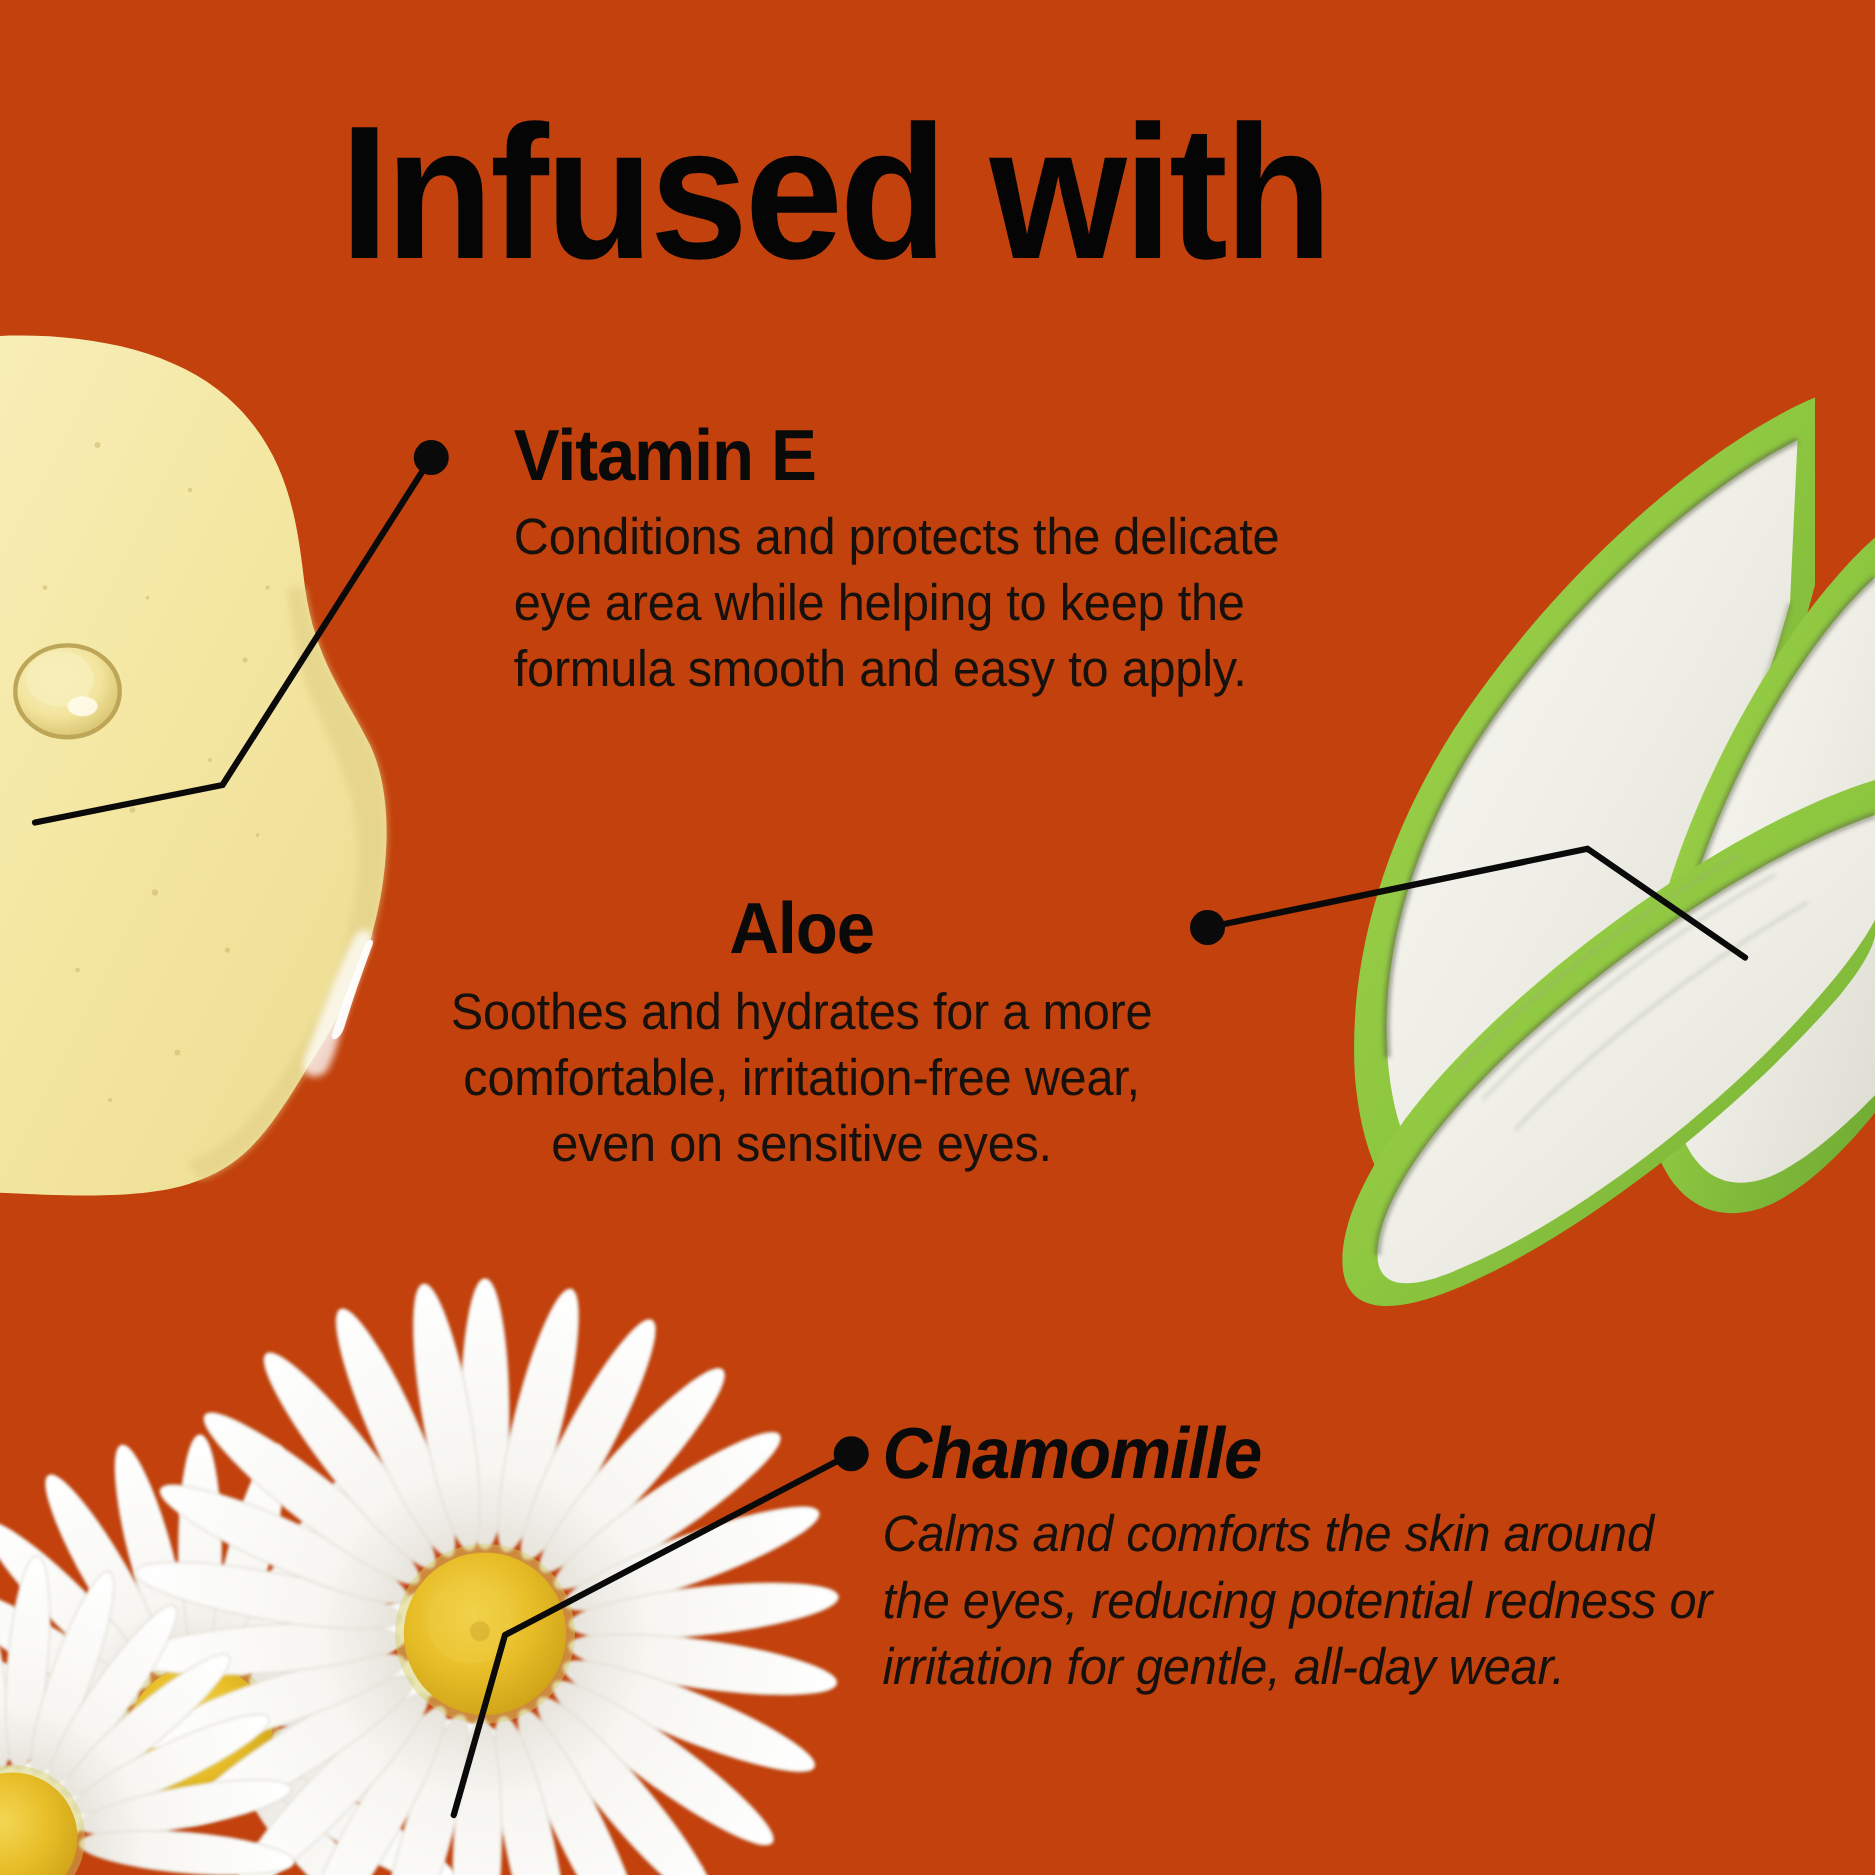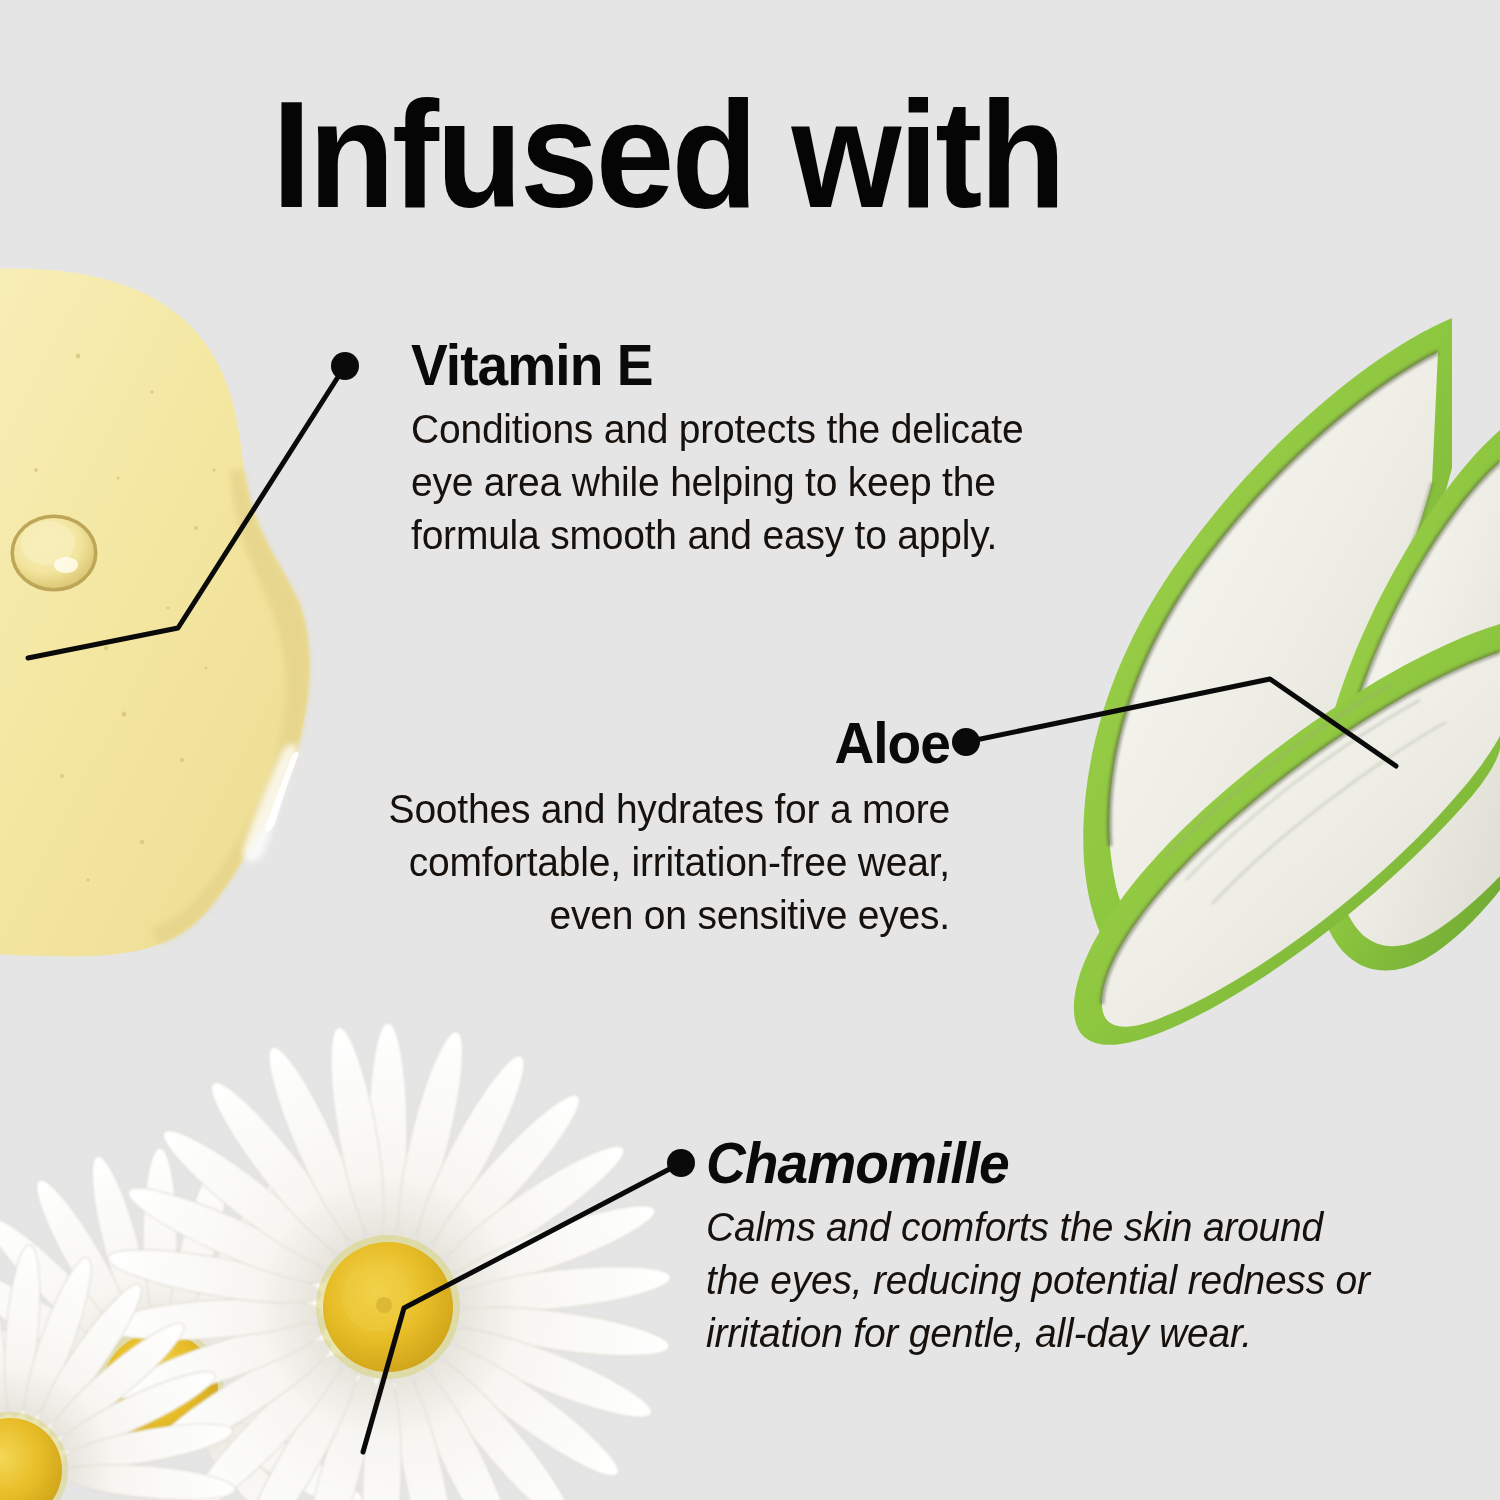--- a/index.html
+++ b/index.html
@@ -6,21 +6,21 @@
   body{
     width:1500px;height:1500px;
     background:#ccb8a4;
     font-family:"Liberation Sans", sans-serif;
     overflow:hidden;
     position:relative;
   }
   #stage{
     position:absolute;inset:0;
     width:1500px;height:1500px;
-    background:#e5e5e5;
+    background:#c2410c;
     overflow:hidden;
   }
 
   
   .title{
     position:absolute;
     left:272px;top:78px;
     font-size:152px;
     font-weight:700;
     letter-spacing:-3px;
@@ -48,21 +48,21 @@
     font-size:41px;
     line-height:53px;
     letter-spacing:-0.2px;
     transform:scaleX(0.95);
   }
 
   #blk-vite{ position:absolute; left:374px; top:334px; width:690px;margin-left:37px; }
   #blk-vite .ing-head{ margin:0 0 6px 0; }
   #blk-vite .ing-body{ transform-origin:left top; }
 
-  #blk-aloe{ position:absolute; left:300px; top:712px; width:650px; text-align:right; }
+  #blk-aloe{ position:absolute; left:300px; top:712px; width:650px; text-align:center; }
   #blk-aloe .ing-head{ transform-origin:right top; margin:0 0 8px 0; }
   #blk-aloe .ing-body{ transform-origin:right top; }
 
   #blk-cham{ position:absolute; left:706px; top:1132px; width:700px;font-style:italic; }
   #blk-cham .ing-head{ margin:0 0 6px 0; transform-origin:left top;}
   #blk-cham .ing-body{ transform-origin:left top; }
 
   
   .art{ position:absolute; left:0; top:0; width:1500px; height:1500px; pointer-events:none; }
   .leaders{ position:absolute; left:0; top:0; width:1500px; height:1500px; }

